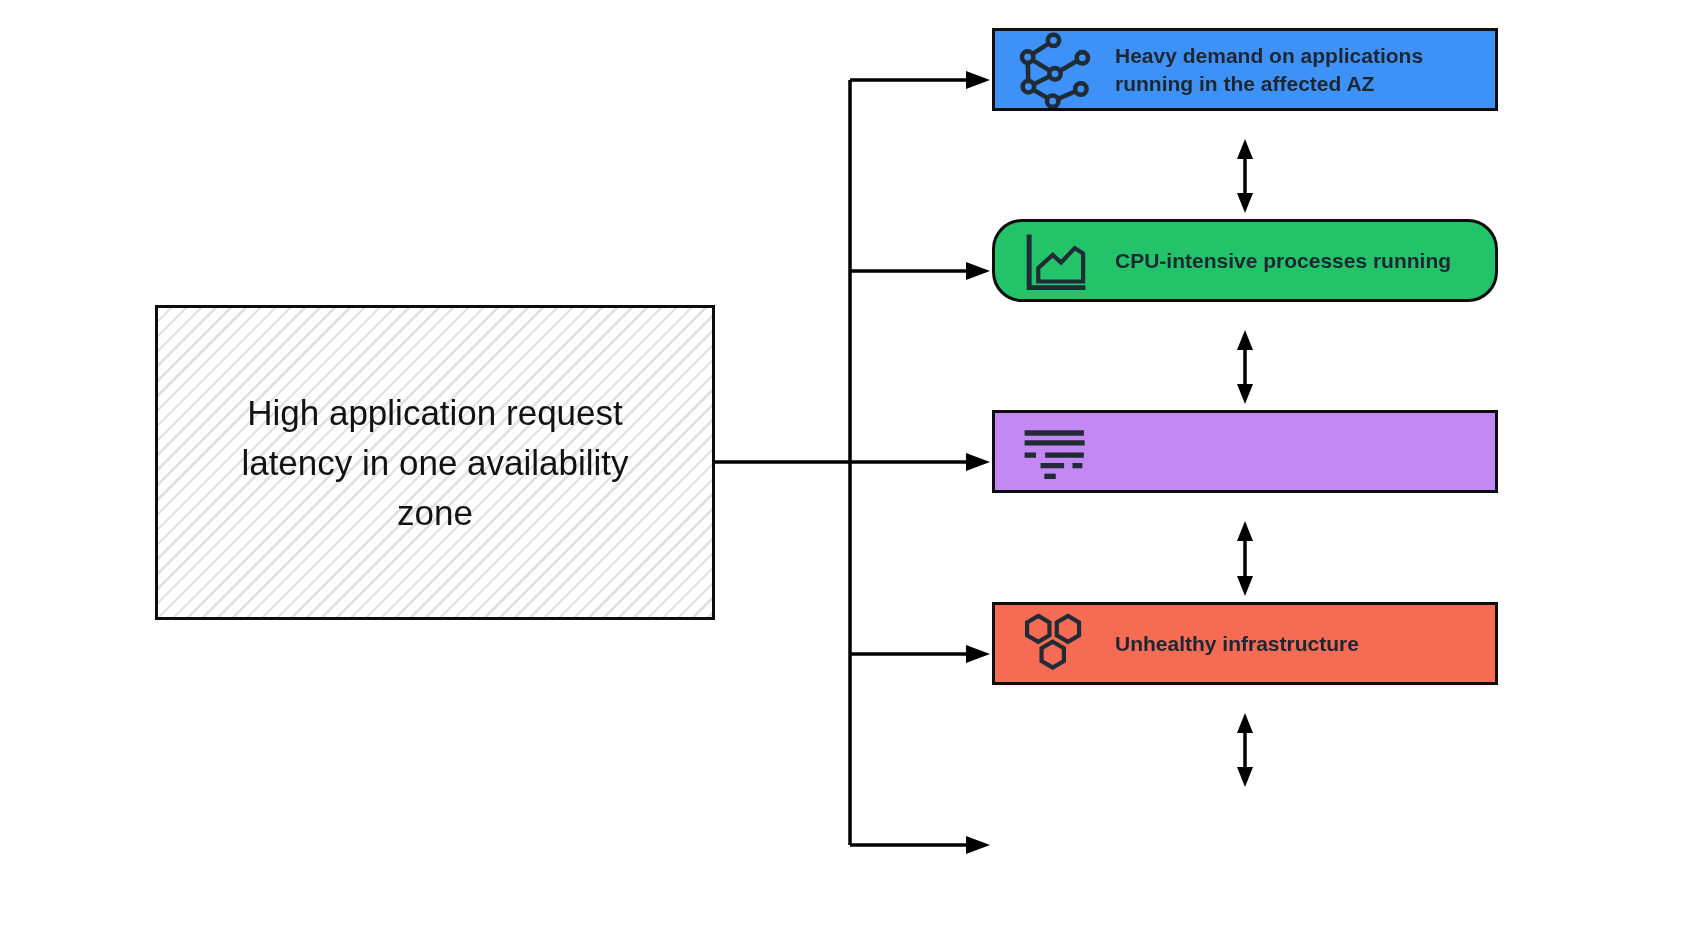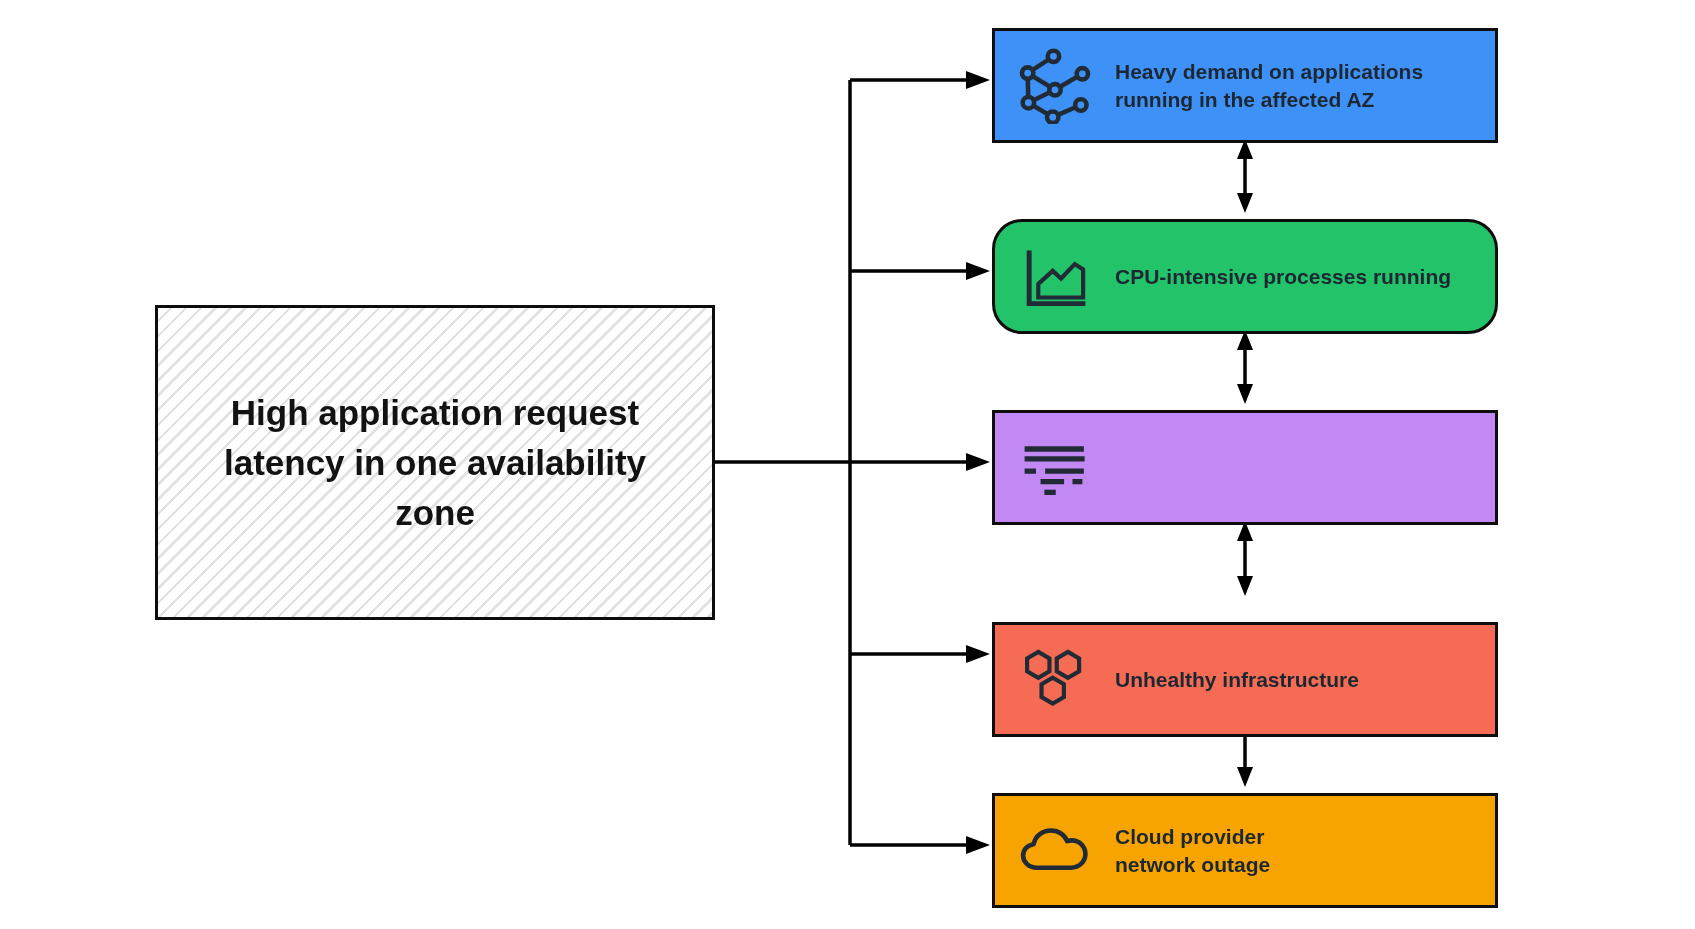--- a/index.html
+++ b/index.html
@@ -30,31 +30,31 @@
       repeating-linear-gradient(135deg,
         #ffffff 0px, #ffffff 8px,
         #e2e2e2 8px, #e2e2e2 10.5px);
     display: flex;
     align-items: center;
     justify-content: center;
     text-align: center;
   }
   .root-box .root-text {
     font-size: 35px;
-    font-weight: bold;
+    font-weight: normal;
     line-height: 50px;
     color: #121212;
     padding: 0 48px;
   }
 
   
   .hypo-box {
     position: absolute;
     left: 992px;
-    width: 506px; height: 115px;
+    width: 506px; height: 83px;
     border: 3px solid #0d0d0d;
     display: flex;
     align-items: center;
     padding-left: 22px;
   }
   .hypo-box .icon {
     width: 76px; height: 76px;
     flex: 0 0 76px;
     margin-right: 22px;
   }
@@ -153,38 +153,27 @@
       <g stroke="#202b36" stroke-width="7" fill="none" stroke-linecap="butt">
         <path d="M 10 25 H 88"></path>
         <path d="M 10 38 H 89"></path>
         <path d="M 10 54 H 25 M 37 54 H 88"></path>
         <path d="M 31 68 H 62 M 73 68 H 86"></path>
         <path d="M 36 82 H 51"></path>
       </g>
     </svg>
   </div>
 
-  <div class="hypo-box b4" style="background-color: rgb(245, 107, 83); margin-top: 20px;">
+  <div class="hypo-box b4" style="background-color: rgb(245, 107, 83);">
     <svg class="icon" viewBox="0 0 100 100">
       <g stroke="#202b36" stroke-width="5.5" fill="none" stroke-linejoin="miter">
         <polygon points="28,13 42.7,21.5 42.7,38.5 28,47 13.3,38.5 13.3,21.5"></polygon>
         <polygon points="67,13 81.7,21.5 81.7,38.5 67,47 52.3,38.5 52.3,21.5"></polygon>
         <polygon points="47,47 61.7,55.5 61.7,72.5 47,81 32.3,72.5 32.3,55.5"></polygon>
       </g>
     </svg>
     <div class="label">
       <div>Unhealthy infrastructure</div>
     </div>
   </div>
 
-  <div class="hypo-box b5" style="background-color: rgb(248, 164, 0);">
-    <svg class="icon" viewBox="0 0 100 100">
-      <g stroke="#202b36" stroke-width="6" fill="none" stroke-linejoin="round" stroke-linecap="round">
-        <path d="M 26 72 C 15 72 8 64 8 56 C 8 48 14 42 22 41 C 24 30 34 23 45 23 C 55 23 63 29 66 37 C 68 36.5 70 36 72 36 C 82 36 90 44 90 54 C 90 64 82 72 71 72 Z"></path>
-      </g>
-    </svg>
-    <div class="label">
-      <div>Cloud provider</div>
-      <div>network outage</div>
-    </div>
-  </div>
 
 </div>
 
 </body></html>

